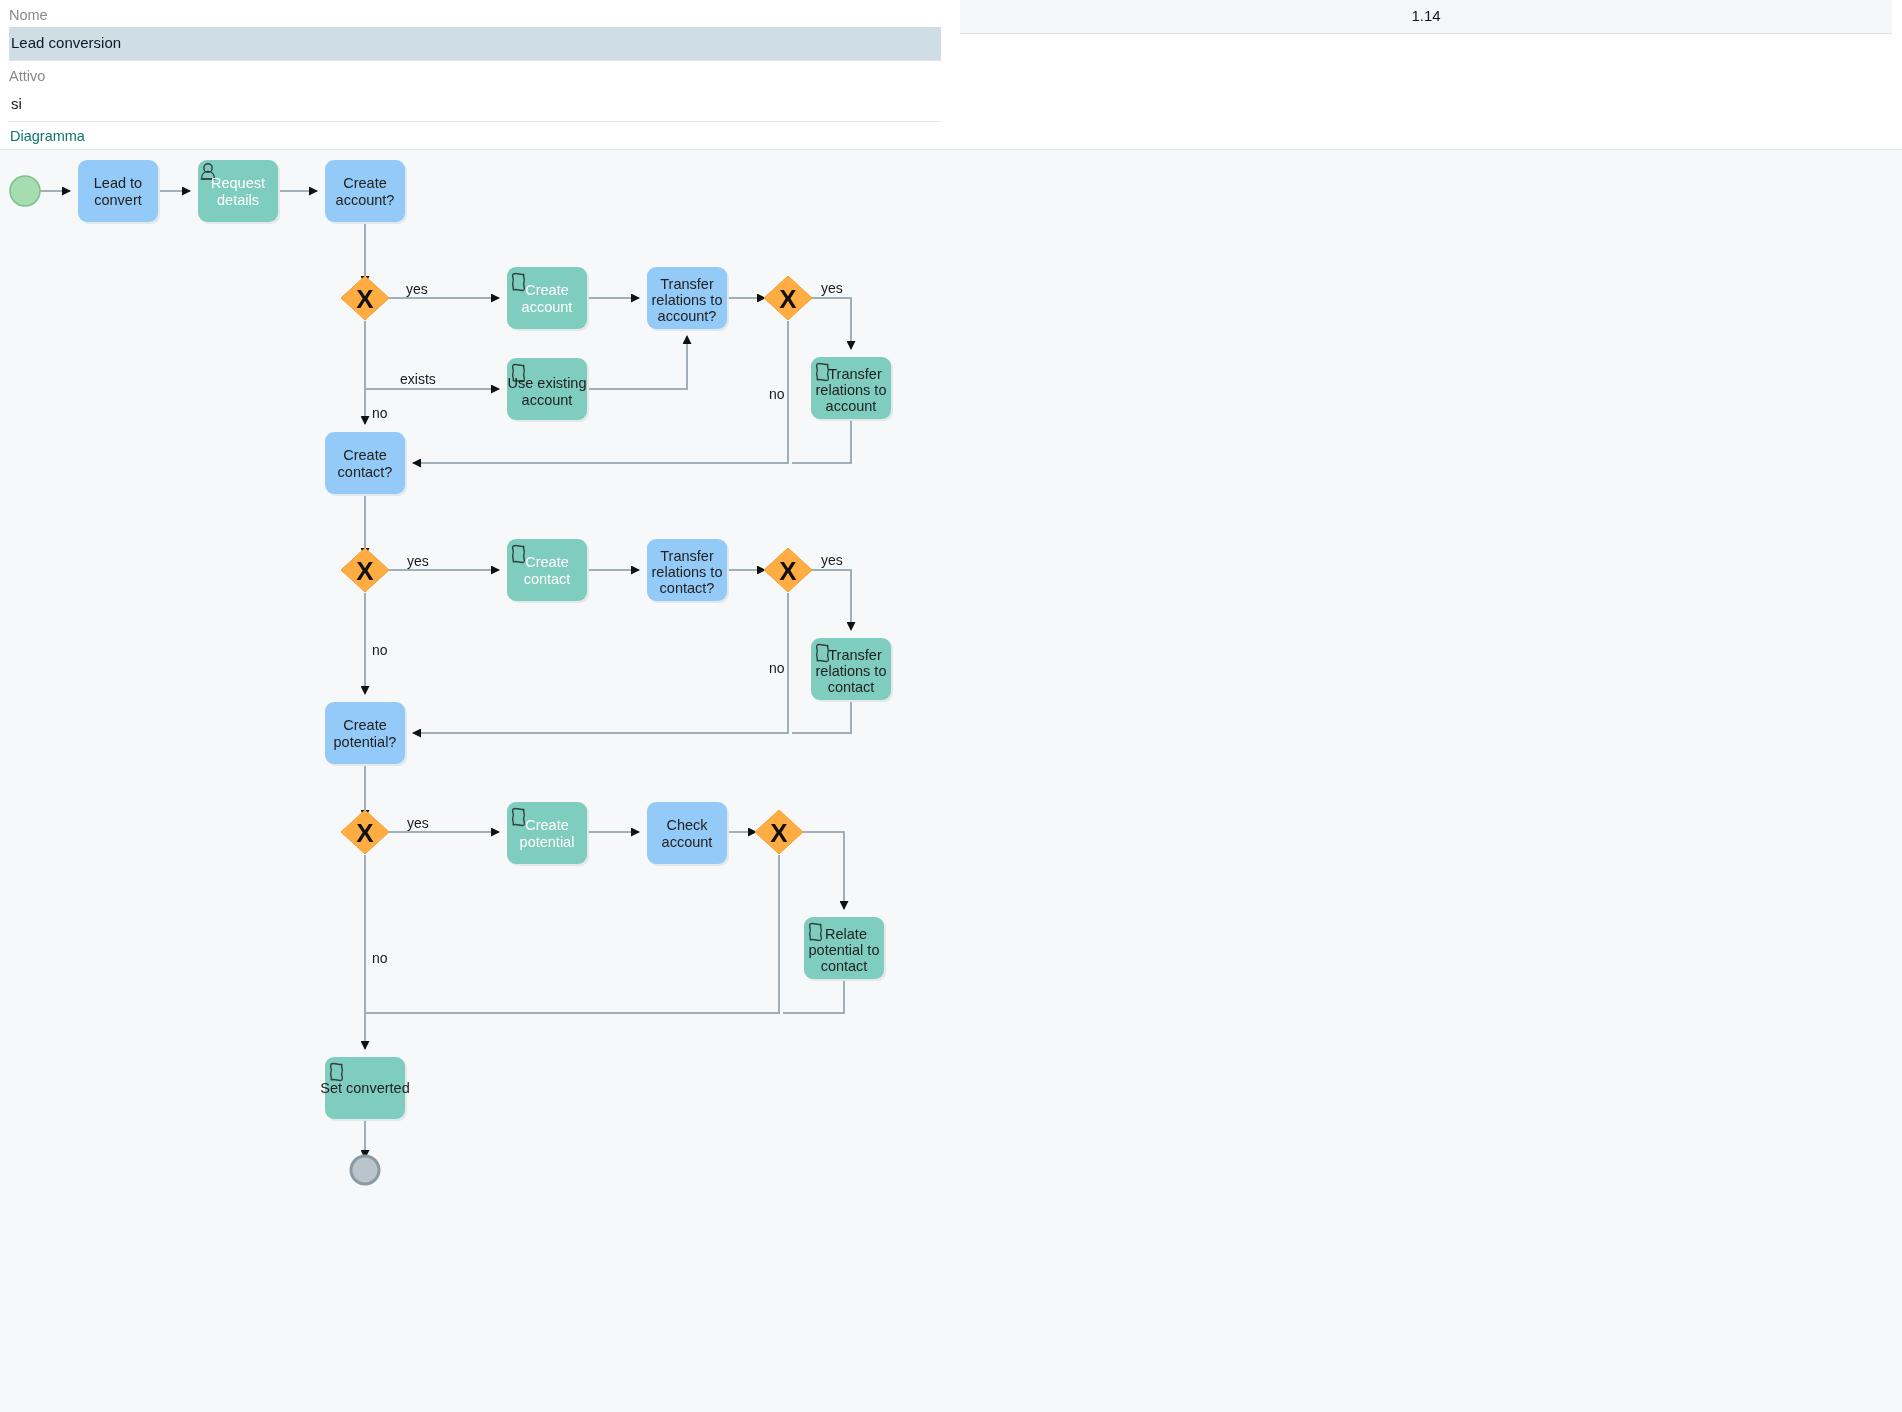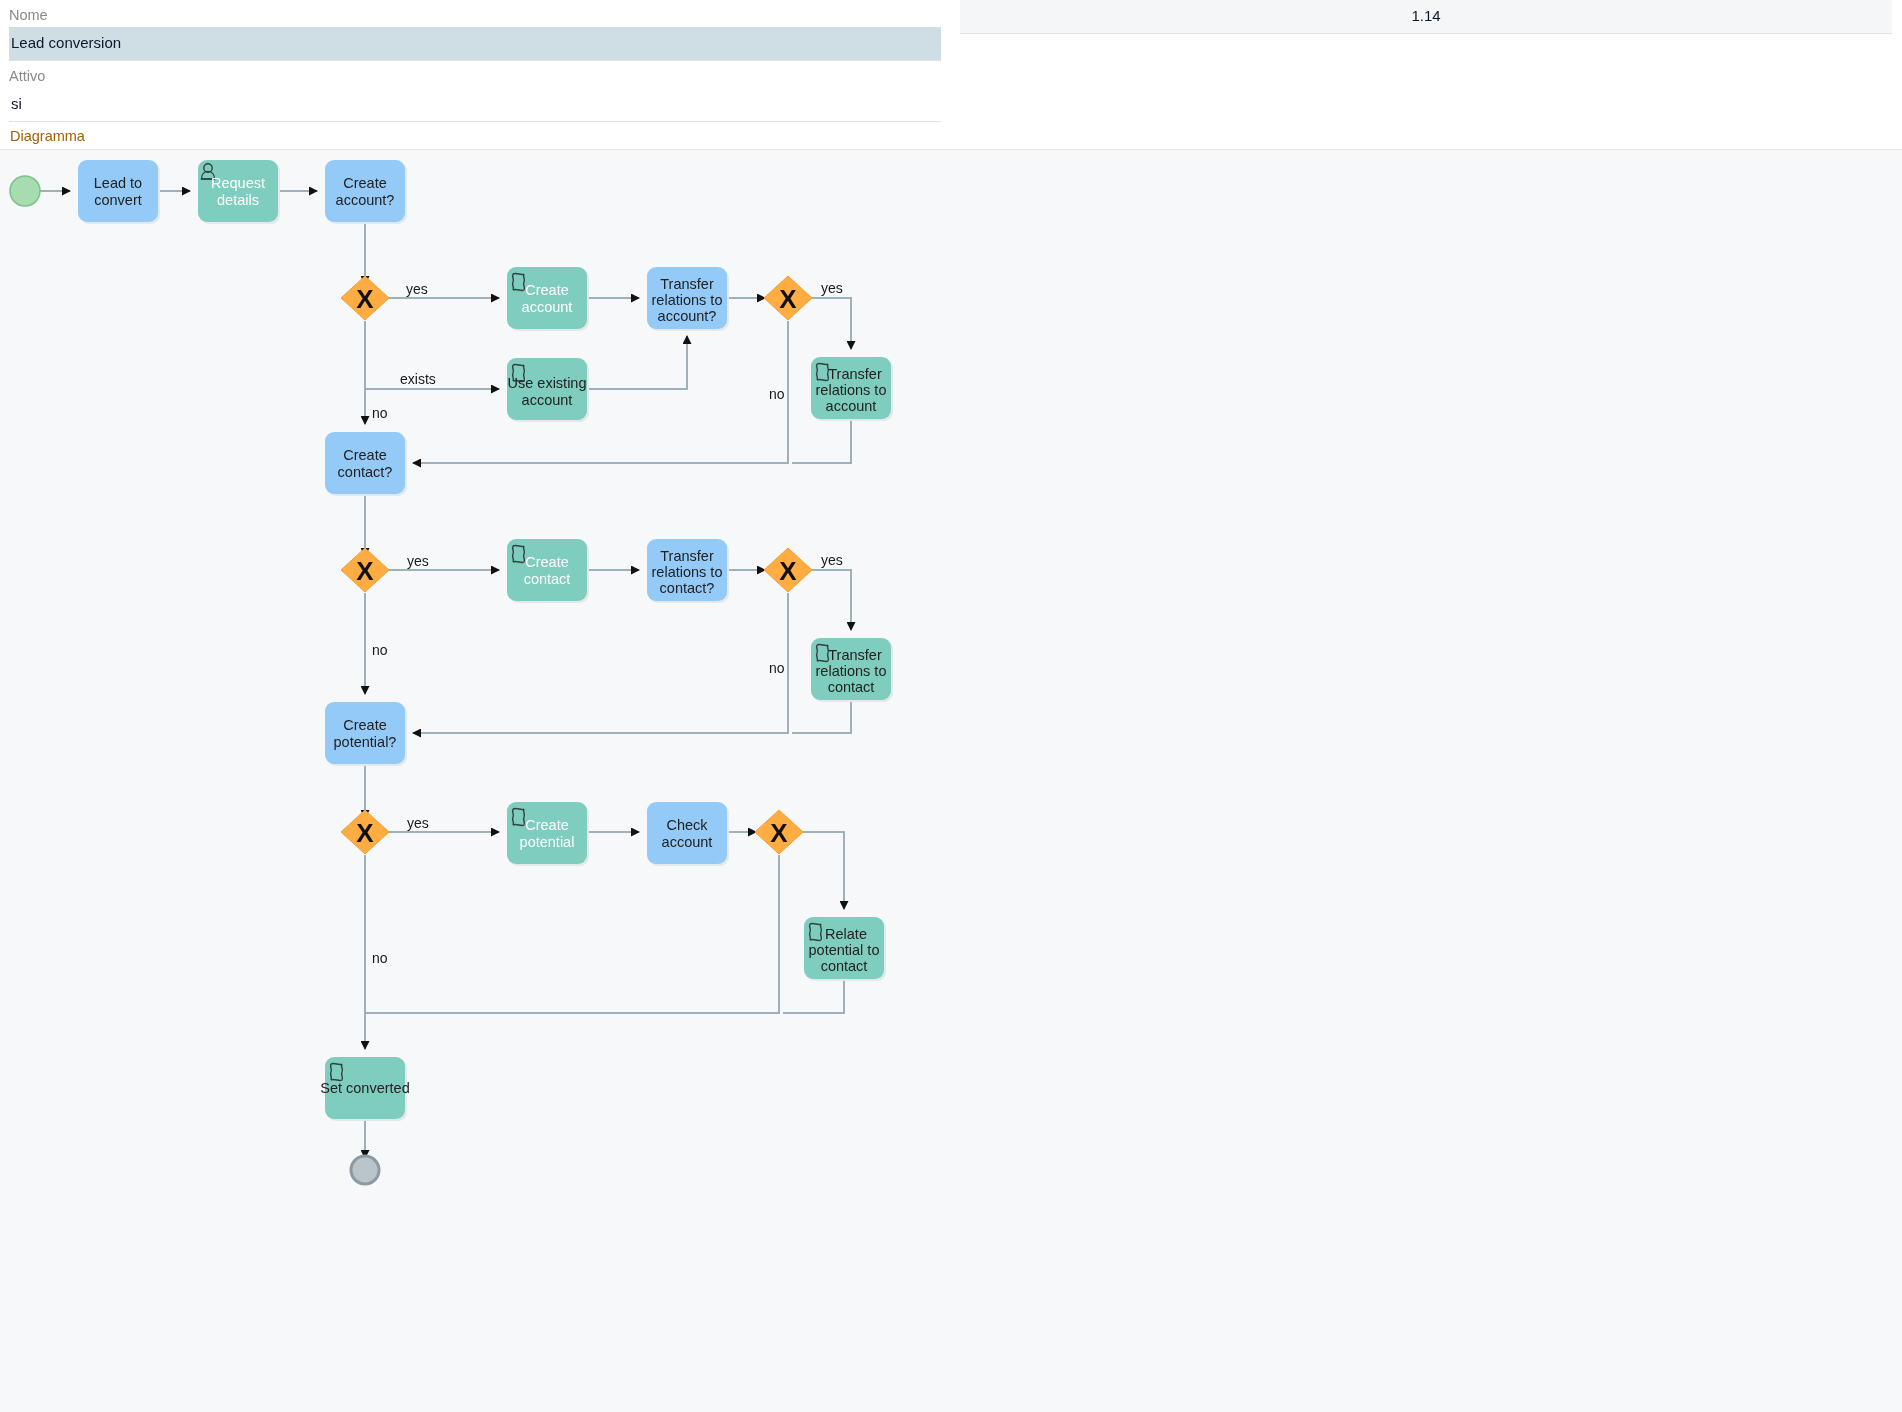--- a/index.html
+++ b/index.html
@@ -36,21 +36,21 @@
     color:#0f172a;
     padding:6px 2px 7px 2px;
     line-height:20px;
     min-height:20px;
     box-sizing:border-box;
   }
   .val-highlight{ background:#cfdde4; }
   .val-grey{ background:#f5f6f7;text-align:center; }
   .val-plain{ background:transparent; }
   .diagram-label{
-    font-size:14.5px;color:#a16207;padding:6px 0 5px 10px;line-height:16px;
+    font-size:14.5px;color:#0f766e;padding:6px 0 5px 10px;line-height:16px;
   }
   .canvas{
     width:1902px;
     height:1298px;
     background:#f6f8f9;
     border-top:1px solid #e6e6e6;
     position:relative;
     overflow:hidden;
   }
   svg.bpmn{ display:block; }

